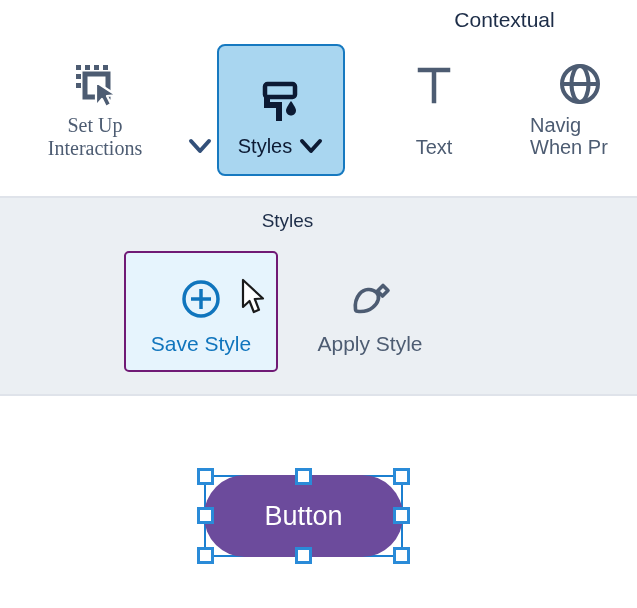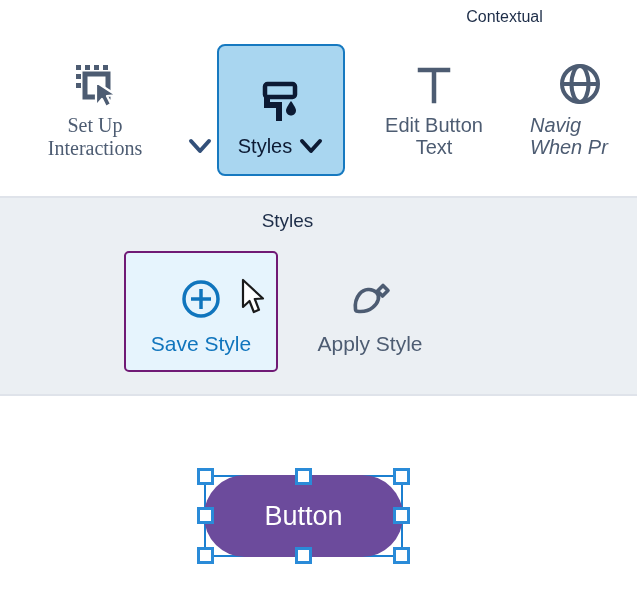--- a/index.html
+++ b/index.html
@@ -18,21 +18,21 @@
 
   
   #contextual-label {
     position: absolute;
     top: 8px;
     left: 0;
     width: 637px;
     text-align: center;
     padding-left: 372px;
     box-sizing: border-box;
-    font-size: 16px;
+    font-size: 21px;
     color: #1d2d48;
     white-space: nowrap;
   }
 
   
   #ribbon {
     position: absolute;
     top: 44px;
     left: 0;
     width: 637px;
@@ -107,21 +107,21 @@
   }
 
   
   #item-navigate {
     left: 530px;
     top: 12px;
     width: 180px;
     align-items: flex-start;
   }
   #item-navigate .ri-icon { width: 100px; justify-content: center; }
-  #item-navigate .ri-label { text-align: left; font-style: italic; }
+  #item-navigate .ri-label { text-align: left; }
 
   
   #styles-panel {
     position: absolute;
     top: 196px;
     left: 0;
     width: 637px;
     height: 200px;
     background: #ebeff3;
     border-top: 2px solid #dfe3ea;
@@ -288,21 +288,21 @@
     </span>
   </div>
 
   <div class="ribbon-item" id="item-edit-text">
     <span class="ri-icon">
       <svg width="44" height="46" viewBox="0 0 44 46">
         <path d="M8 9 H36 M22 9 V40" fill="none" stroke="#4d5c72" stroke-width="4.5" stroke-linecap="square"></path>
       </svg>
     </span>
     <span class="ri-label">
-      <span>Edit Button</span><br>
+      <br>
       <span>Text</span>
     </span>
   </div>
 
   <div class="ribbon-item" id="item-navigate">
     <span class="ri-icon">
       <svg width="46" height="46" viewBox="0 0 46 46">
         <circle cx="23" cy="23" r="18" fill="none" stroke="#4d5c72" stroke-width="4"></circle>
         <ellipse cx="23" cy="23" rx="8.5" ry="18" fill="none" stroke="#4d5c72" stroke-width="4"></ellipse>
         <path d="M5 23 H41" fill="none" stroke="#4d5c72" stroke-width="4"></path>

